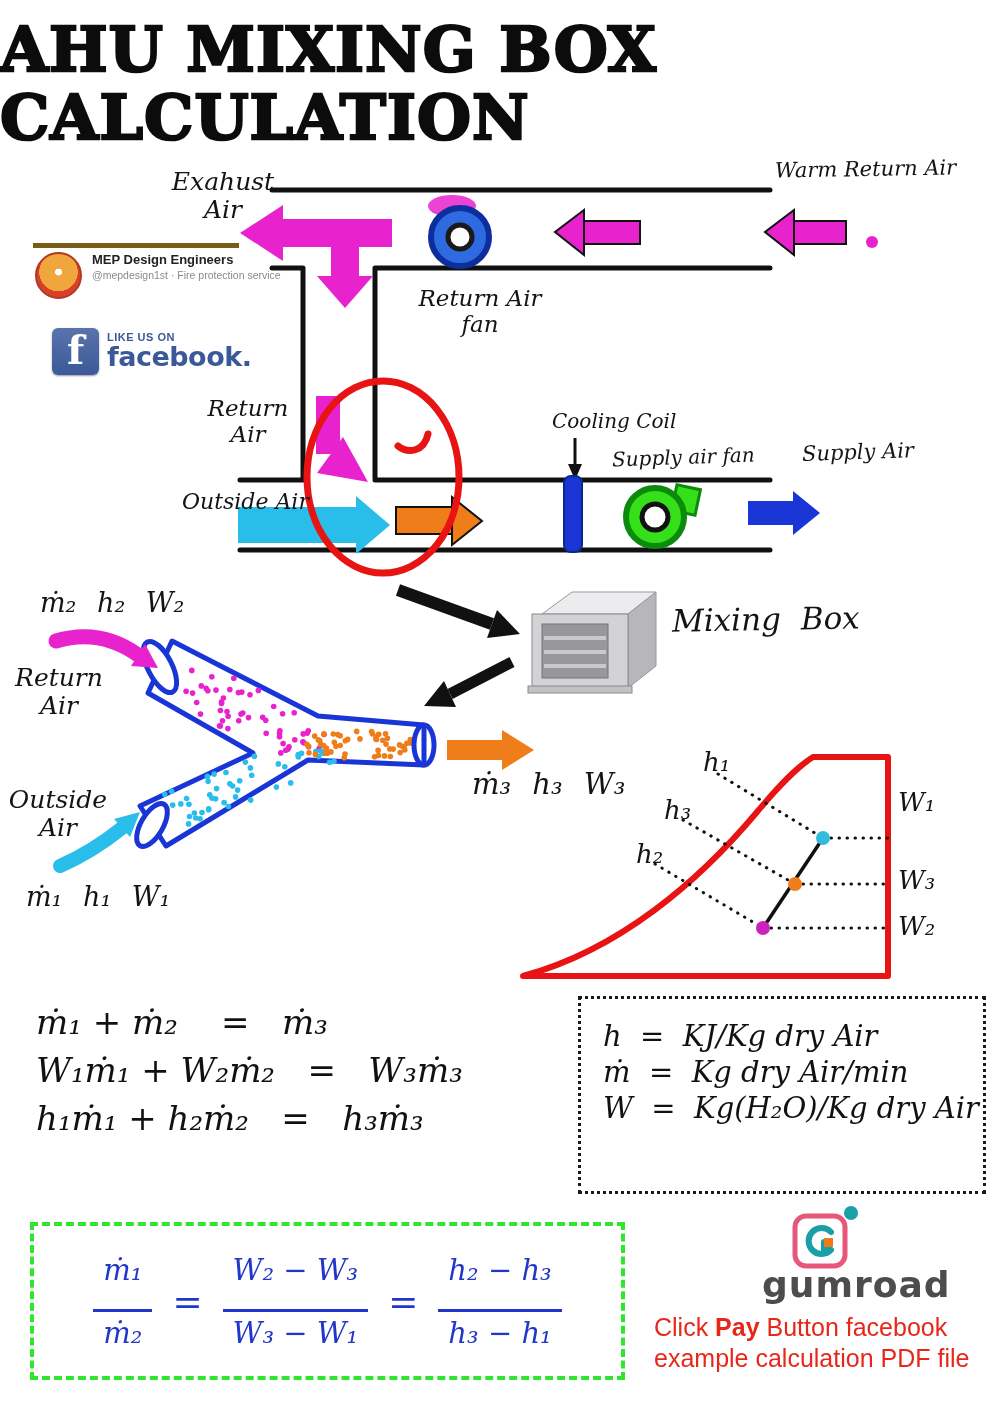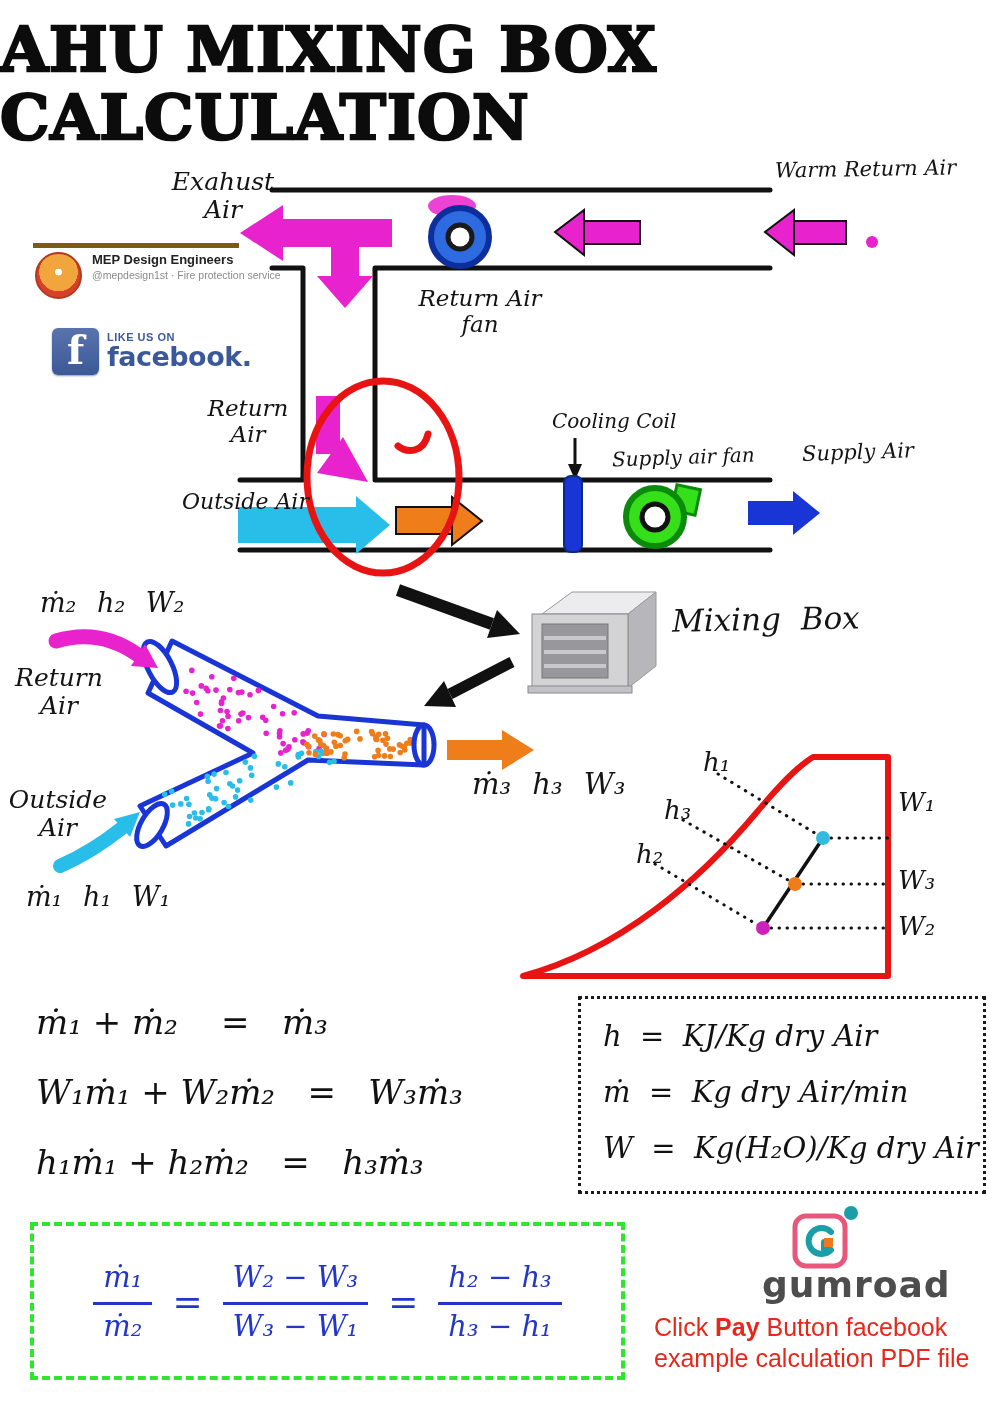--- a/index.html
+++ b/index.html
@@ -29,32 +29,32 @@
   .mep-handle{font-size:10.5px;color:#8a8a8a;margin-top:2px}
   
   .fb-badge{position:absolute;left:52px;top:328px;display:flex;align-items:center;gap:8px;cursor:pointer}
   .fb-logo{width:47px;height:47px;border-radius:6px;color:#fff;font-family:"DejaVu Serif",serif;
     font-weight:bold;font-size:40px;line-height:44px;text-align:center;
     background:linear-gradient(#5a73ac,#3b5998);box-shadow:0 1px 2px rgba(0,0,0,.4)}
   .fb-tag{font-size:11px;font-weight:bold;color:var(--fbblue);letter-spacing:.5px}
   .fb-brand{font-size:27px;font-weight:bold;color:var(--fbblue);font-family:"DejaVu Sans",sans-serif;
     letter-spacing:-.5px;margin-top:-2px}
   
-  .equations{position:absolute;left:36px;top:1002px;display:flex;flex-direction:column;gap:30px}
+  .equations{position:absolute;left:36px;top:1002px;display:flex;flex-direction:column;gap:8px}
   .eq-row{font-family:"DejaVu Serif",serif;font-style:italic;font-size:34px;color:#111;white-space:pre}
   
   .units-box{position:absolute;left:578px;top:996px;width:408px;height:198px;
-    border:3px dotted #1a1a1a;padding:20px 22px;display:flex;flex-direction:column;gap:22px}
+    border:3px dotted #1a1a1a;padding:20px 22px;display:flex;flex-direction:column;gap:2px}
   .units-row{font-family:"DejaVu Serif",serif;font-style:italic;font-size:29px;color:#111;white-space:pre}
   
   .result-box{position:absolute;left:30px;top:1222px;width:595px;height:158px;
     border:4px dashed var(--resultgreen);display:flex;align-items:center;justify-content:center;gap:20px;
     font-family:"DejaVu Serif",serif;font-style:italic;color:var(--blueink);font-size:29px}
   .frac{display:inline-flex;flex-direction:column;align-items:center}
-  .frac .num{border-bottom:3px solid currentColor;padding:0 10px 8px}
+  .frac .num{border-bottom:3px solid currentColor;padding:0 10px 22px}
   .frac .den{padding:4px 10px 0}
   .req{font-size:36px;font-style:normal}
   
   .gum-word{position:absolute;left:762px;top:1264px;font-family:"DejaVu Sans",sans-serif;
     font-weight:bold;font-size:36px;color:#4d4d4d;letter-spacing:1px;cursor:pointer}
   .cta{position:absolute;left:654px;top:1312px;font-size:25px;color:var(--ctared);line-height:1.25;cursor:pointer}
 </style>
 </head>
 <body>
 

